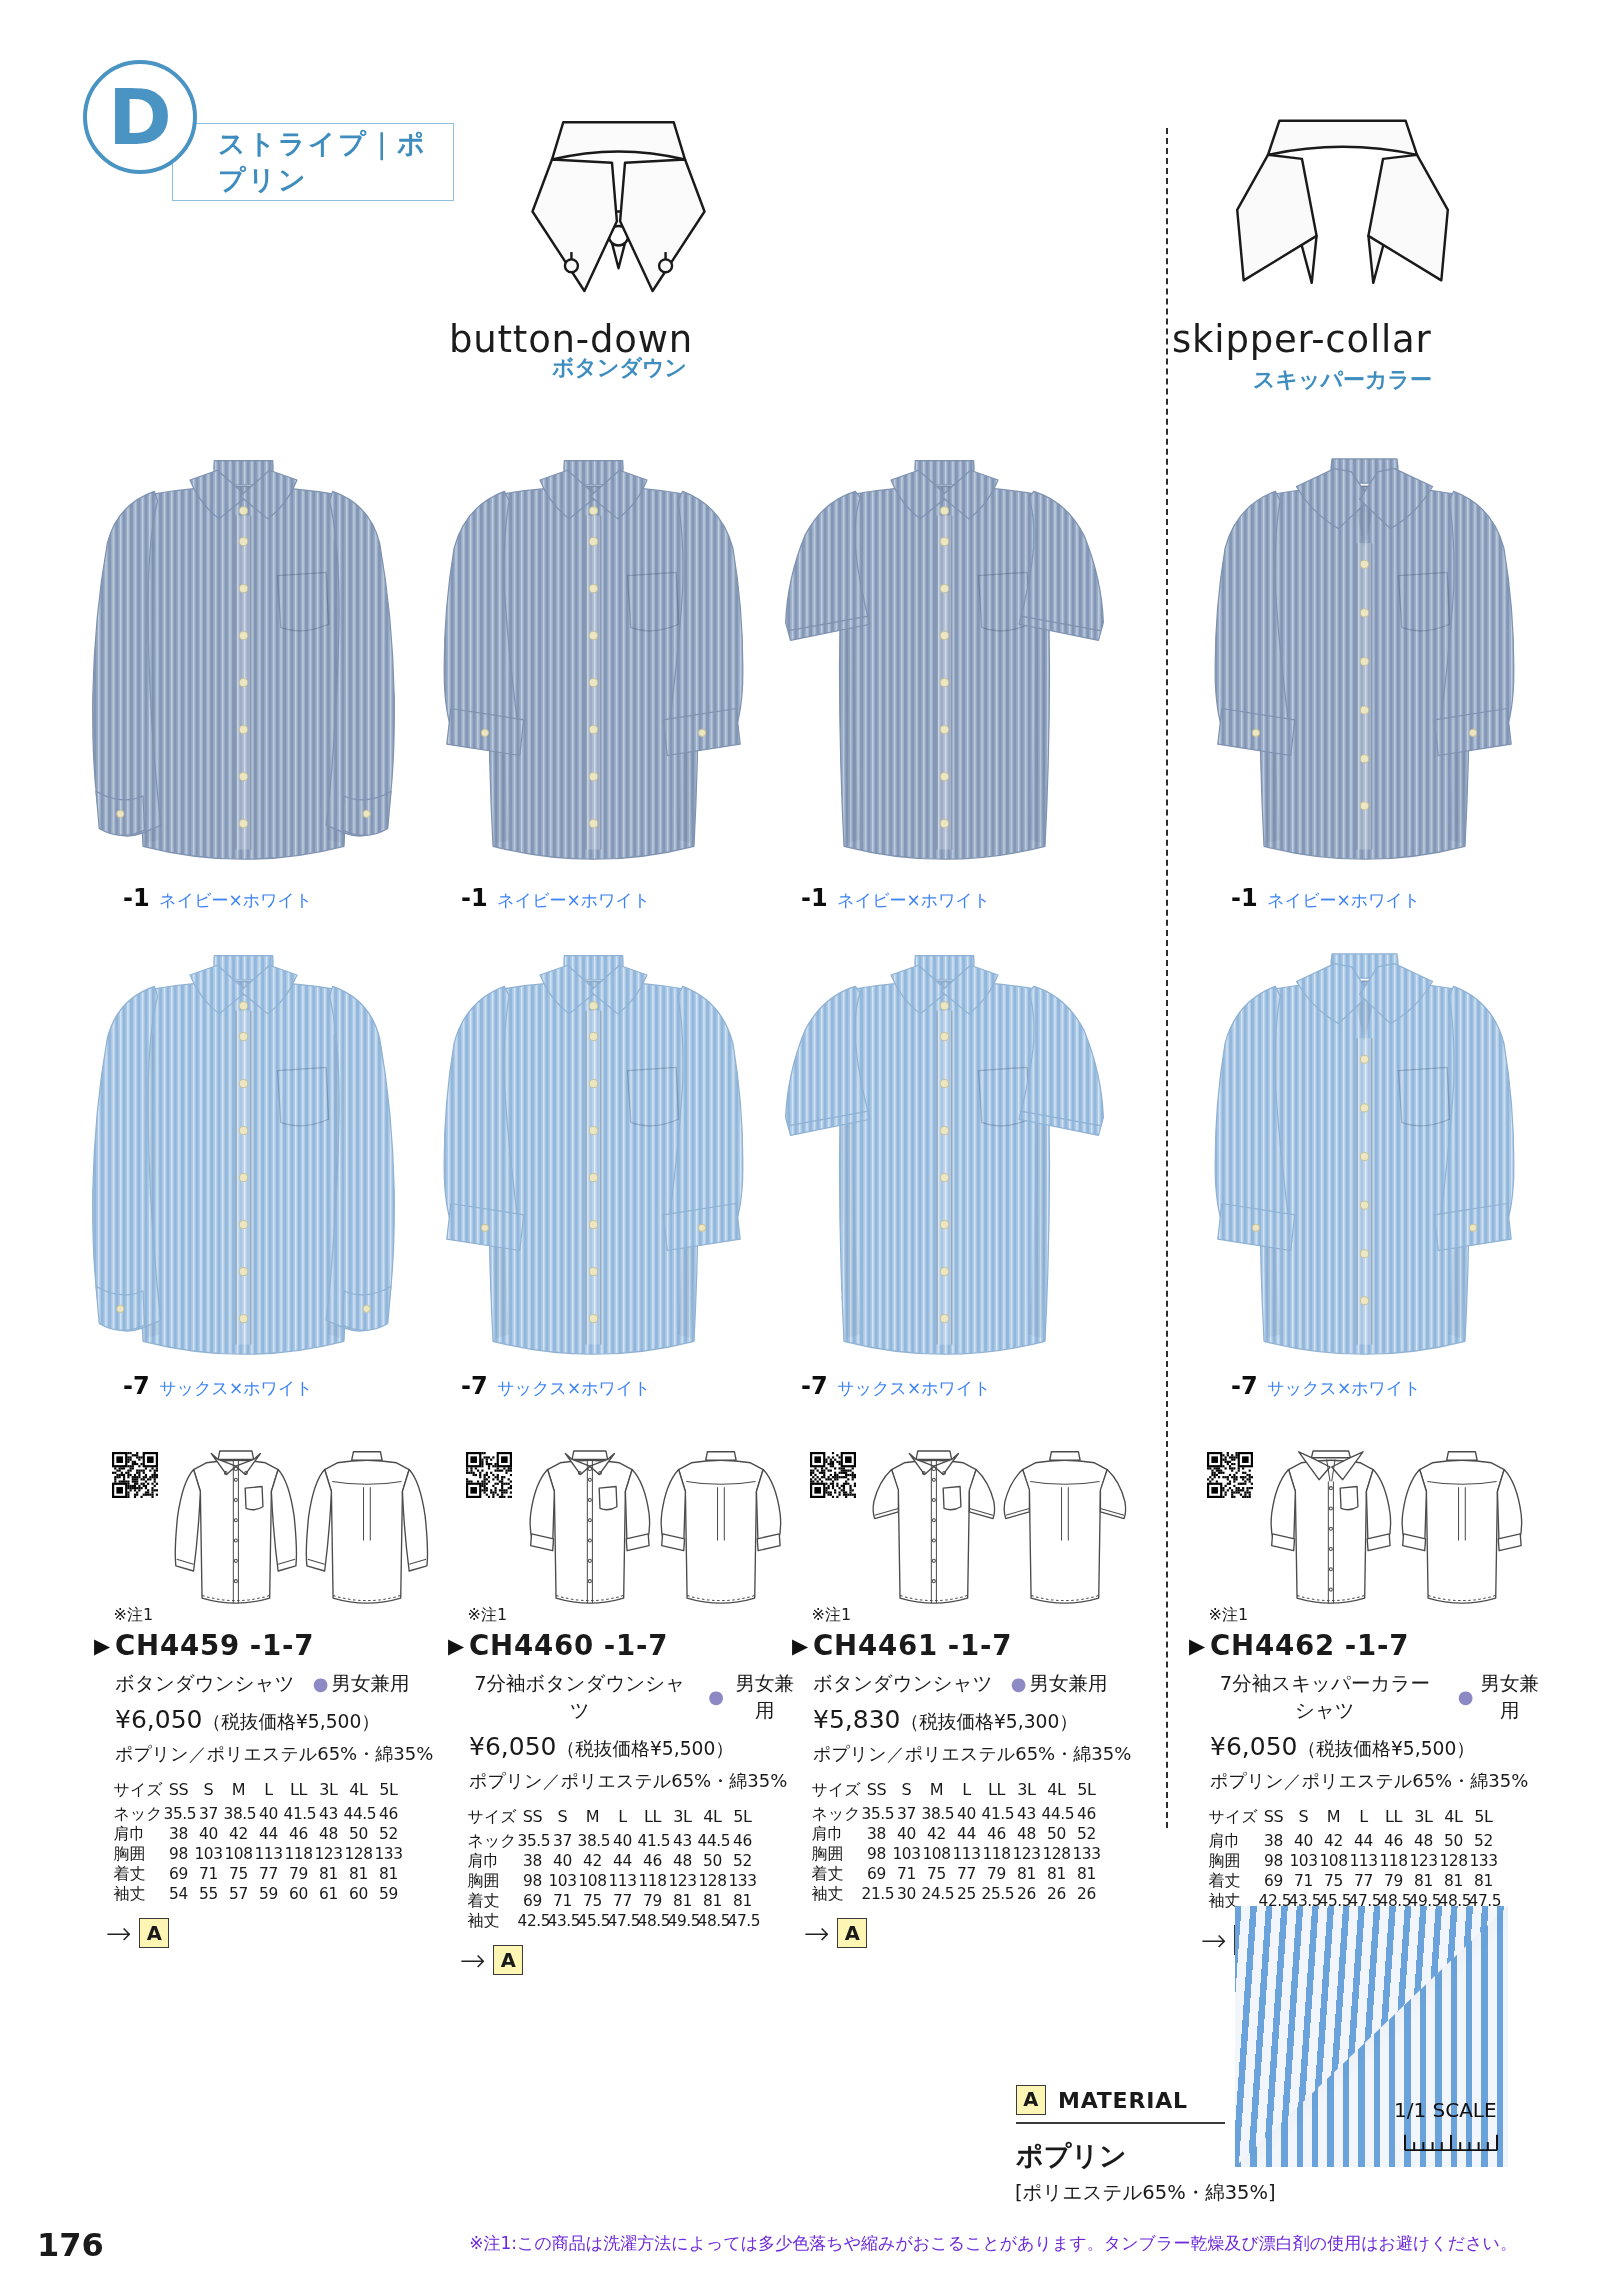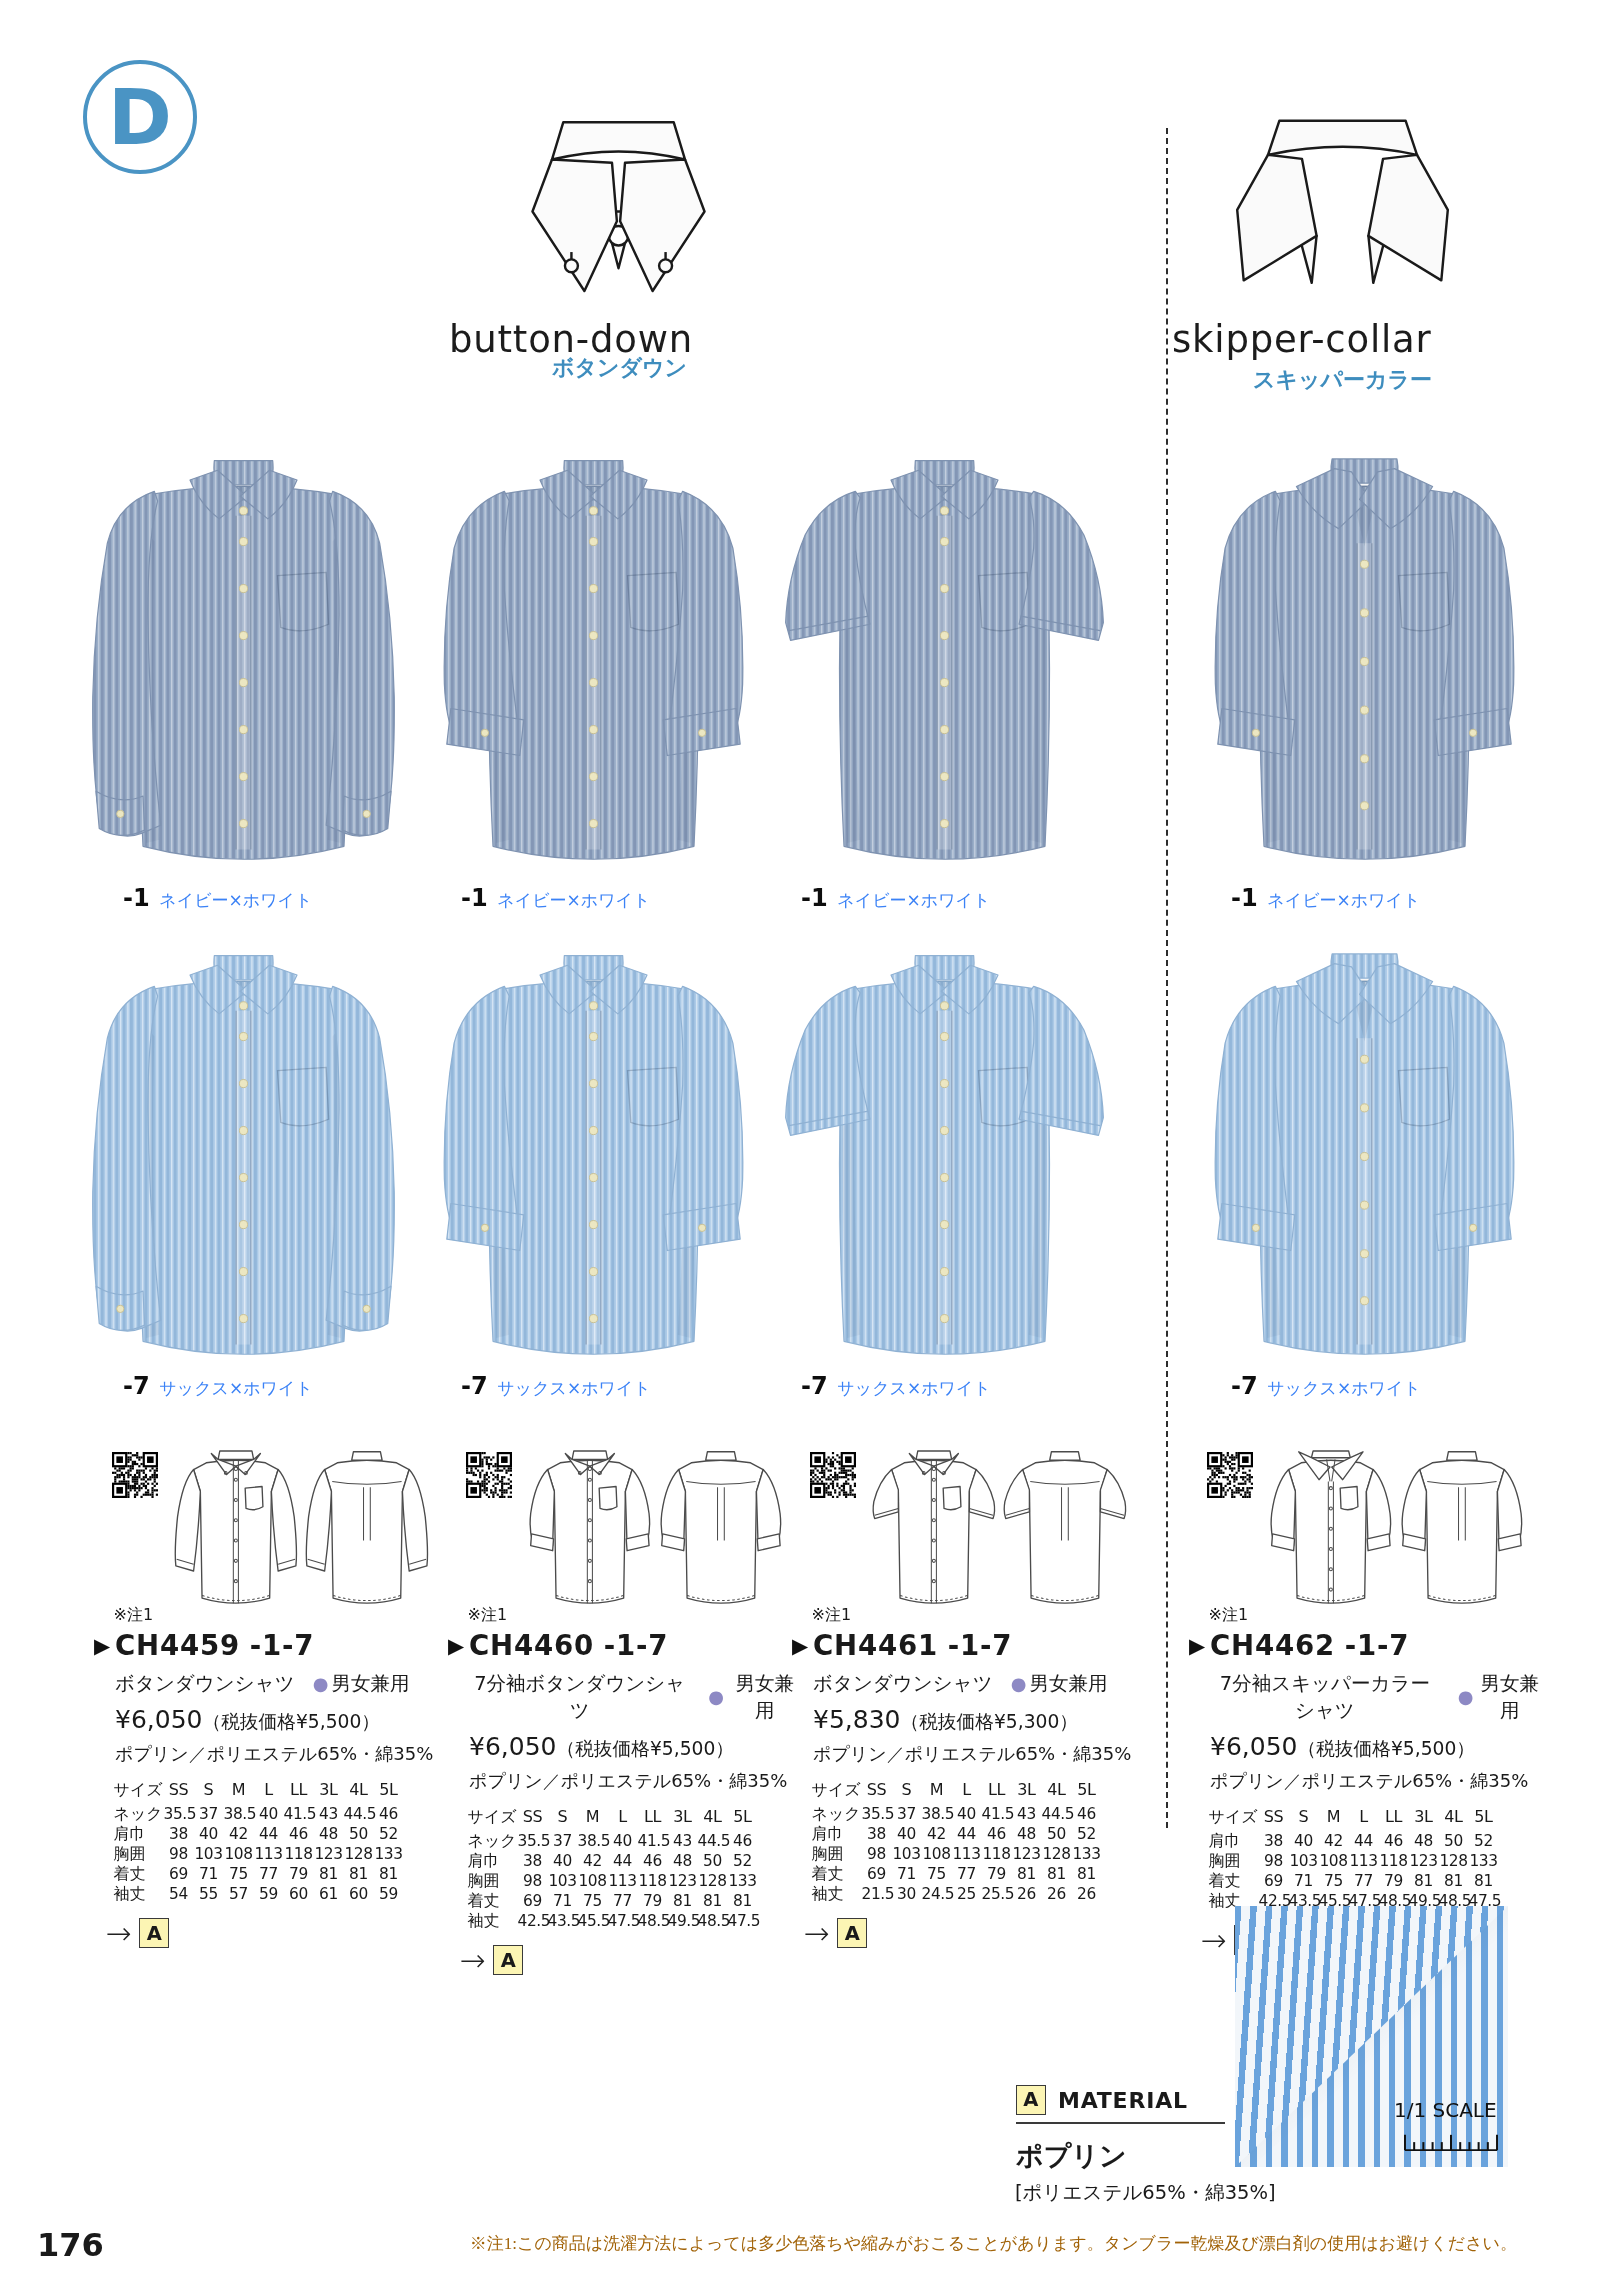--- a/index.html
+++ b/index.html
@@ -66,27 +66,30 @@
   .swatch{position:absolute;left:1235px;top:1906px;width:273px;height:261px;}
   .sw-base{position:absolute;inset:0;background:repeating-linear-gradient(90deg,var(--swatch-blue) 0 6.5px,var(--swatch-bg) 6.5px 15.4px);}
   .sw-fold{position:absolute;inset:0;background:repeating-linear-gradient(94deg,var(--swatch-blue) 0 6.5px,var(--swatch-bg) 6.5px 15.4px);
            clip-path:polygon(0 0,100% 0,0 100%);}
   .sw-shadow{position:absolute;inset:0;clip-path:polygon(0 100%,100% 0,100% 12%,6% 100%);
            background:linear-gradient(to bottom right,rgba(0,0,0,0.20),rgba(0,0,0,0) 55%);}
   .sw-scale{position:absolute;right:11.4px;bottom:45px;font-size:20px;color:#111;}
   .sw-ruler{position:absolute;right:9.7px;bottom:13px;}
 
   .page-num{position:absolute;left:37px;top:2226px;font-size:32px;font-weight:bold;color:#1a1a1a;}
-  .foot-note{position:absolute;right:105px;top:2232px;font-size:17px;color:#a16207;font-family:Liberation Serif, serif;}
+  .foot-note{position:absolute;right:105px;top:2232px;font-size:17px;color:#6d28d9;}
 </style>
 </head>
 <body>
 
 <div id="page">
 
+  <div class="sec-box">
+    <span>ストライプ｜ポプリン</span>
+  </div>
   <div class="sec-circle">
     <span>D</span>
   </div>
 
   <div class="collar-illo" style="left:513px;top:114px;">
     <svg width="211" height="199" viewBox="0 0 260 245">
       <g fill="#fbfbfb" stroke="#1a1a1a" stroke-width="3" stroke-linejoin="round">
         <path d="M112,120 L148,120 L130,190 Z"></path>
         <circle cx="130" cy="150" r="12" fill="#fff"></circle>
         <path d="M48,56 L24,120 L88,218 L128,132 L122,60 Z"></path>

